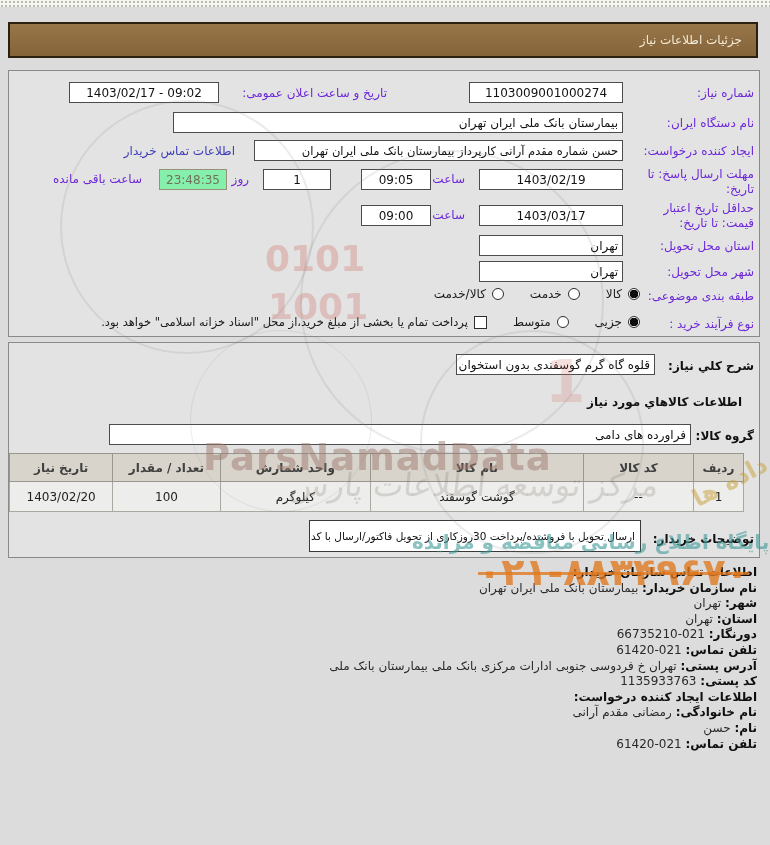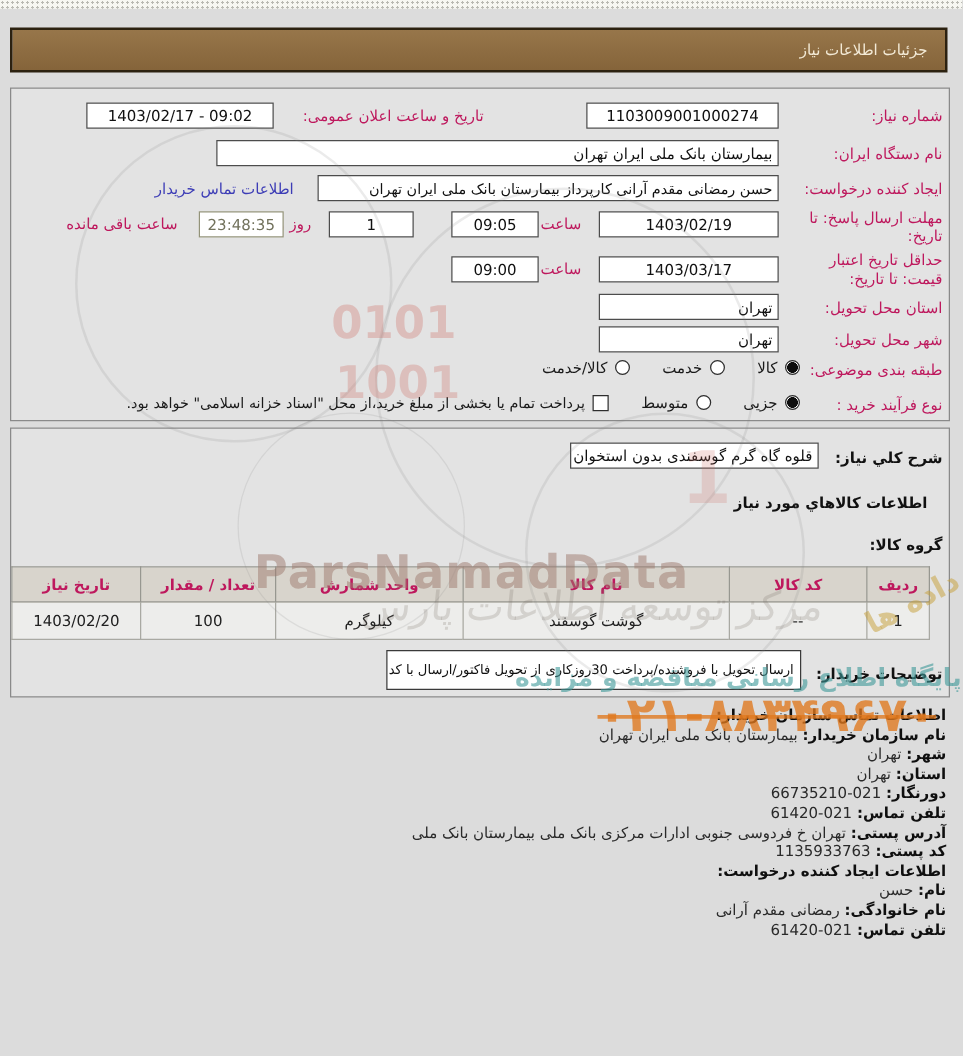--- a/index.html
+++ b/index.html
@@ -23,49 +23,49 @@
     color:#f3ead6;display:flex;align-items:center;justify-content:flex-start;
     padding:0 14px;box-sizing:border-box;
   }
   .panel{
     position:absolute;left:8px;width:752px;
     background:#e3e3e3;border:1px solid #8a8a8a;box-sizing:border-box;
   }
   #panel1{top:70px;height:267px;}
   #panel2{top:342px;height:216px;}
   .abs{position:absolute;white-space:nowrap;}
-  .lbl{color:#be185d;}
+  .lbl{color:#6d28d9;}
   .blbl{font-weight:bold;color:#111;}
   .box{
     position:absolute;background:#fff;border:1px solid #4c4c4c;box-sizing:border-box;
     height:21px;display:flex;align-items:center;justify-content:center;
     font-size:12px;color:#111;overflow:hidden;
   }
   .box.rt{justify-content:flex-start;padding-right:4px;}
   .yellowbox{
-    background:#ffffff;border:1px solid #93937a;color:#72725c;
+    background:#86efac;border:1px solid #93937a;color:#72725c;
   }
   .link{color:#3d3db6;cursor:pointer;}
   .radio{
     display:inline-block;width:12px;height:12px;border-radius:50%;
     border:1px solid #2e2e2e;background:#fff;vertical-align:-2px;box-sizing:border-box;
   }
   .radio.sel{background:radial-gradient(circle,#0d0d0d 58%,#fff 64%);}
   .chk{
     display:inline-block;width:13px;height:13px;border:1px solid #2e2e2e;
     background:#fff;vertical-align:-2px;box-sizing:border-box;
   }
   .optrow{display:flex;align-items:center;gap:6px;}
   .optrow .gap{width:14px;}
   table.items{
     border-collapse:collapse;direction:rtl;background:#ededeb;
     font-size:12px;
   }
   table.items th{
-    background:#d8d4cc;font-weight:bold;color:#be185d;
+    background:#d8d4cc;font-weight:bold;color:#404040;
     border:1px solid #979790;height:27px;padding:0 4px;
   }
   table.items td{
     border:1px solid #a9a9a2;height:29px;text-align:center;color:#222;padding:0 4px;
   }
   .notesbox{
     position:absolute;background:#fff;border:1px solid #3a3a3a;box-sizing:border-box;
     display:flex;align-items:center;padding:0 5px;font-size:10.5px;color:#111;
     white-space:nowrap;overflow:hidden;
   }
@@ -99,21 +99,21 @@
     <span class="ltr">1403/02/17 - 09:02</span>
   </div>
 
   <span class="abs lbl" style="top:45px;right:5px;">نام دستگاه ایران:</span>
   <div class="box rt" style="top:41px;left:164px;width:450px;">
     <span>بیمارستان بانک ملی ایران تهران</span>
   </div>
 
   <span class="abs lbl" style="top:73px;right:5px;">ایجاد کننده درخواست:</span>
   <div class="box rt" style="top:69px;left:245px;width:369px;font-size:11.5px;">
-    <span>حسن رمضانی مقدم آرانی کارپرداز بیمارستان بانک ملی ایران تهران</span>
+    <span>حسن شماره مقدم آرانی کارپرداز بیمارستان بانک ملی ایران تهران</span>
   </div>
   <span class="abs link" style="top:73px;right:524px;">اطلاعات تماس خریدار</span>
 
   <div class="abs lbl" style="top:96px;right:5px;width:112px;white-space:normal;text-align:right;line-height:15px;">مهلت ارسال پاسخ: تا تاریخ:</div>
   <div class="box" style="top:98px;left:470px;width:144px;">
     <span class="ltr">1403/02/19</span>
   </div>
   <span class="abs lbl" style="top:101px;right:294px;">ساعت</span>
   <div class="box" style="top:98px;left:352px;width:70px;">
     <span class="ltr">09:05</span>
@@ -174,20 +174,23 @@
 <div id="panel2" class="panel">
 
   <span class="abs blbl" style="top:16px;right:5px;">شرح كلي نیاز:</span>
   <div class="box rt" style="top:11px;left:447px;width:199px;">
     <span>قلوه گاه گرم گوسفندی بدون استخوان</span>
   </div>
 
   <span class="abs blbl" style="top:52px;right:17px;">اطلاعات کالاهاي مورد نیاز</span>
 
   <span class="abs blbl" style="top:86px;right:5px;">گروه کالا:</span>
+  <div class="box rt" style="top:81px;left:100px;width:582px;">
+    <span>فراورده های دامی</span>
+  </div>
 
   <table class="items abs" style="top:110px;right:15px;">
     <tbody>
         <tr>
       <th style="width:42px;">ردیف</th>
       <th style="width:108px;">کد کالا</th>
       <th style="width:218px;">نام کالا</th>
       <th style="width:148px;">واحد شمارش</th>
       <th style="width:101px;">تعداد / مقدار</th>
       <th style="width:97px;">تاریخ نیاز</th>
@@ -212,22 +215,22 @@
 <div class="contact">
   <div><span class="b">اطلاعات تماس سازمان خریدار:</span></div>
   <div><span class="b">نام سازمان خریدار:</span> <span>بیمارستان بانک ملی ایران تهران</span></div>
   <div><span class="b">شهر:</span> <span>تهران</span></div>
   <div><span class="b">استان:</span> <span>تهران</span></div>
   <div><span class="b">دورنگار:</span> <span class="ltr">66735210-021</span></div>
   <div><span class="b">تلفن تماس:</span> <span class="ltr">61420-021</span></div>
   <div><span class="b">آدرس پستی:</span> <span>تهران خ فردوسی جنوبی ادارات مرکزی بانک ملی بیمارستان بانک ملی</span></div>
   <div><span class="b">کد پستی:</span> <span class="ltr">1135933763</span></div>
   <div><span class="b">اطلاعات ایجاد کننده درخواست:</span></div>
+  <div><span class="b">نام خانوادگی:</span> <span>رمضانی مقدم آرانی</span></div>
   <div><span class="b">نام:</span> <span>حسن</span></div>
-  <div><span class="b">نام خانوادگی:</span> <span>رمضانی مقدم آرانی</span></div>
   <div><span class="b">تلفن تماس:</span> <span class="ltr">61420-021</span></div>
 </div>
 
 <div class="wm wm-circle" style="left:60px;top:100px;width:250px;height:250px;"></div>
 <div class="wm wm-circle" style="left:300px;top:150px;width:300px;height:300px;"></div>
 <div class="wm wm-circle" style="left:420px;top:330px;width:220px;height:220px;"></div>
 <div class="wm wm-circle" style="left:190px;top:330px;width:180px;height:180px;border-width:1.5px;"></div>
 
 <div class="wm ltr" style="left:265px;top:238px;font-size:36px;font-weight:bold;color:rgba(205,110,100,0.32);">0101</div>
 <div class="wm ltr" style="left:268px;top:286px;font-size:36px;font-weight:bold;color:rgba(205,110,100,0.30);">1001</div>

